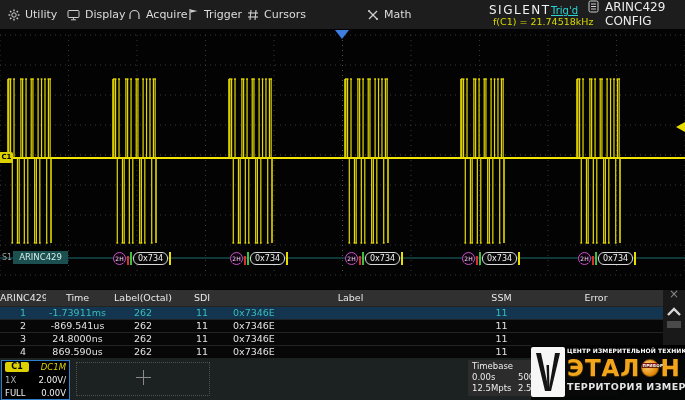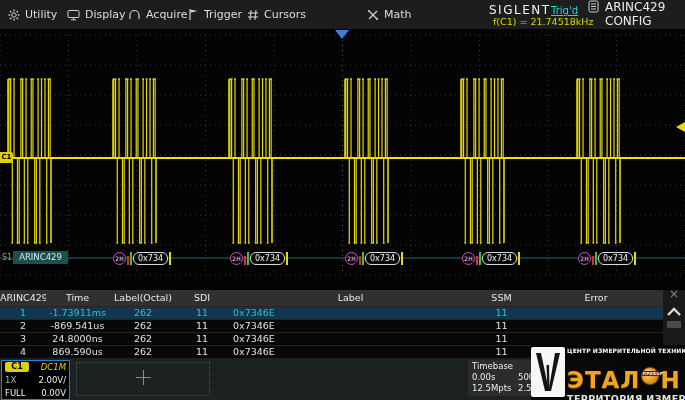--- a/index.html
+++ b/index.html
@@ -71,22 +71,22 @@
          color:#ececec;font-size:8.5px;padding:1px 4px;box-sizing:border-box;}
   .tbrow{display:flex;height:11px;line-height:11px;}
   .tbrow .c1{width:46px;} 
   
   #watermark{position:absolute;left:531px;top:345px;width:154px;height:55px;display:flex;
              background:rgba(0,0,0,0.82);}
   #wm-logo{width:34px;height:50px;background:#f7f7f7;border-radius:2px;margin:2px 2px 0 0;flex:none;}
   #wm-col{display:flex;flex-direction:column;width:118px;}
   #wm-top{background:#000;color:#fff;font-size:6px;font-weight:bold;white-space:nowrap;
           padding:2px 0 1px 0;letter-spacing:0.1px;}
-  #wm-name{display:flex;align-items:flex-start;height:26px;color:#f2a51b;font-weight:bold;
-           font-size:23px;letter-spacing:1px;text-shadow:0 1px 1px #5a3a00;margin-top:12px;}
+  #wm-name{display:flex;align-items:center;height:26px;color:#f2a51b;font-weight:bold;
+           font-size:23px;letter-spacing:1px;text-shadow:0 1px 1px #5a3a00;}
   #wm-globe{width:18px;height:18px;border-radius:50%;flex:none;margin:0 1px;position:relative;
             background:radial-gradient(circle at 35% 35%, #ffd47e, #e08400 70%, #b86a00);
             border:1px solid #8a5200;box-sizing:border-box;}
   #wm-globe span{position:absolute;left:0;right:0;top:3px;background:#7a1010;color:#fff;
                  font-size:4px;font-weight:bold;text-align:center;line-height:5px;letter-spacing:0.3px;}
   #wm-bottom{color:#e4e4e4;font-size:9.5px;font-weight:bold;white-space:nowrap;letter-spacing:0.4px;}
 </style>
 </head>
 <body>
 

